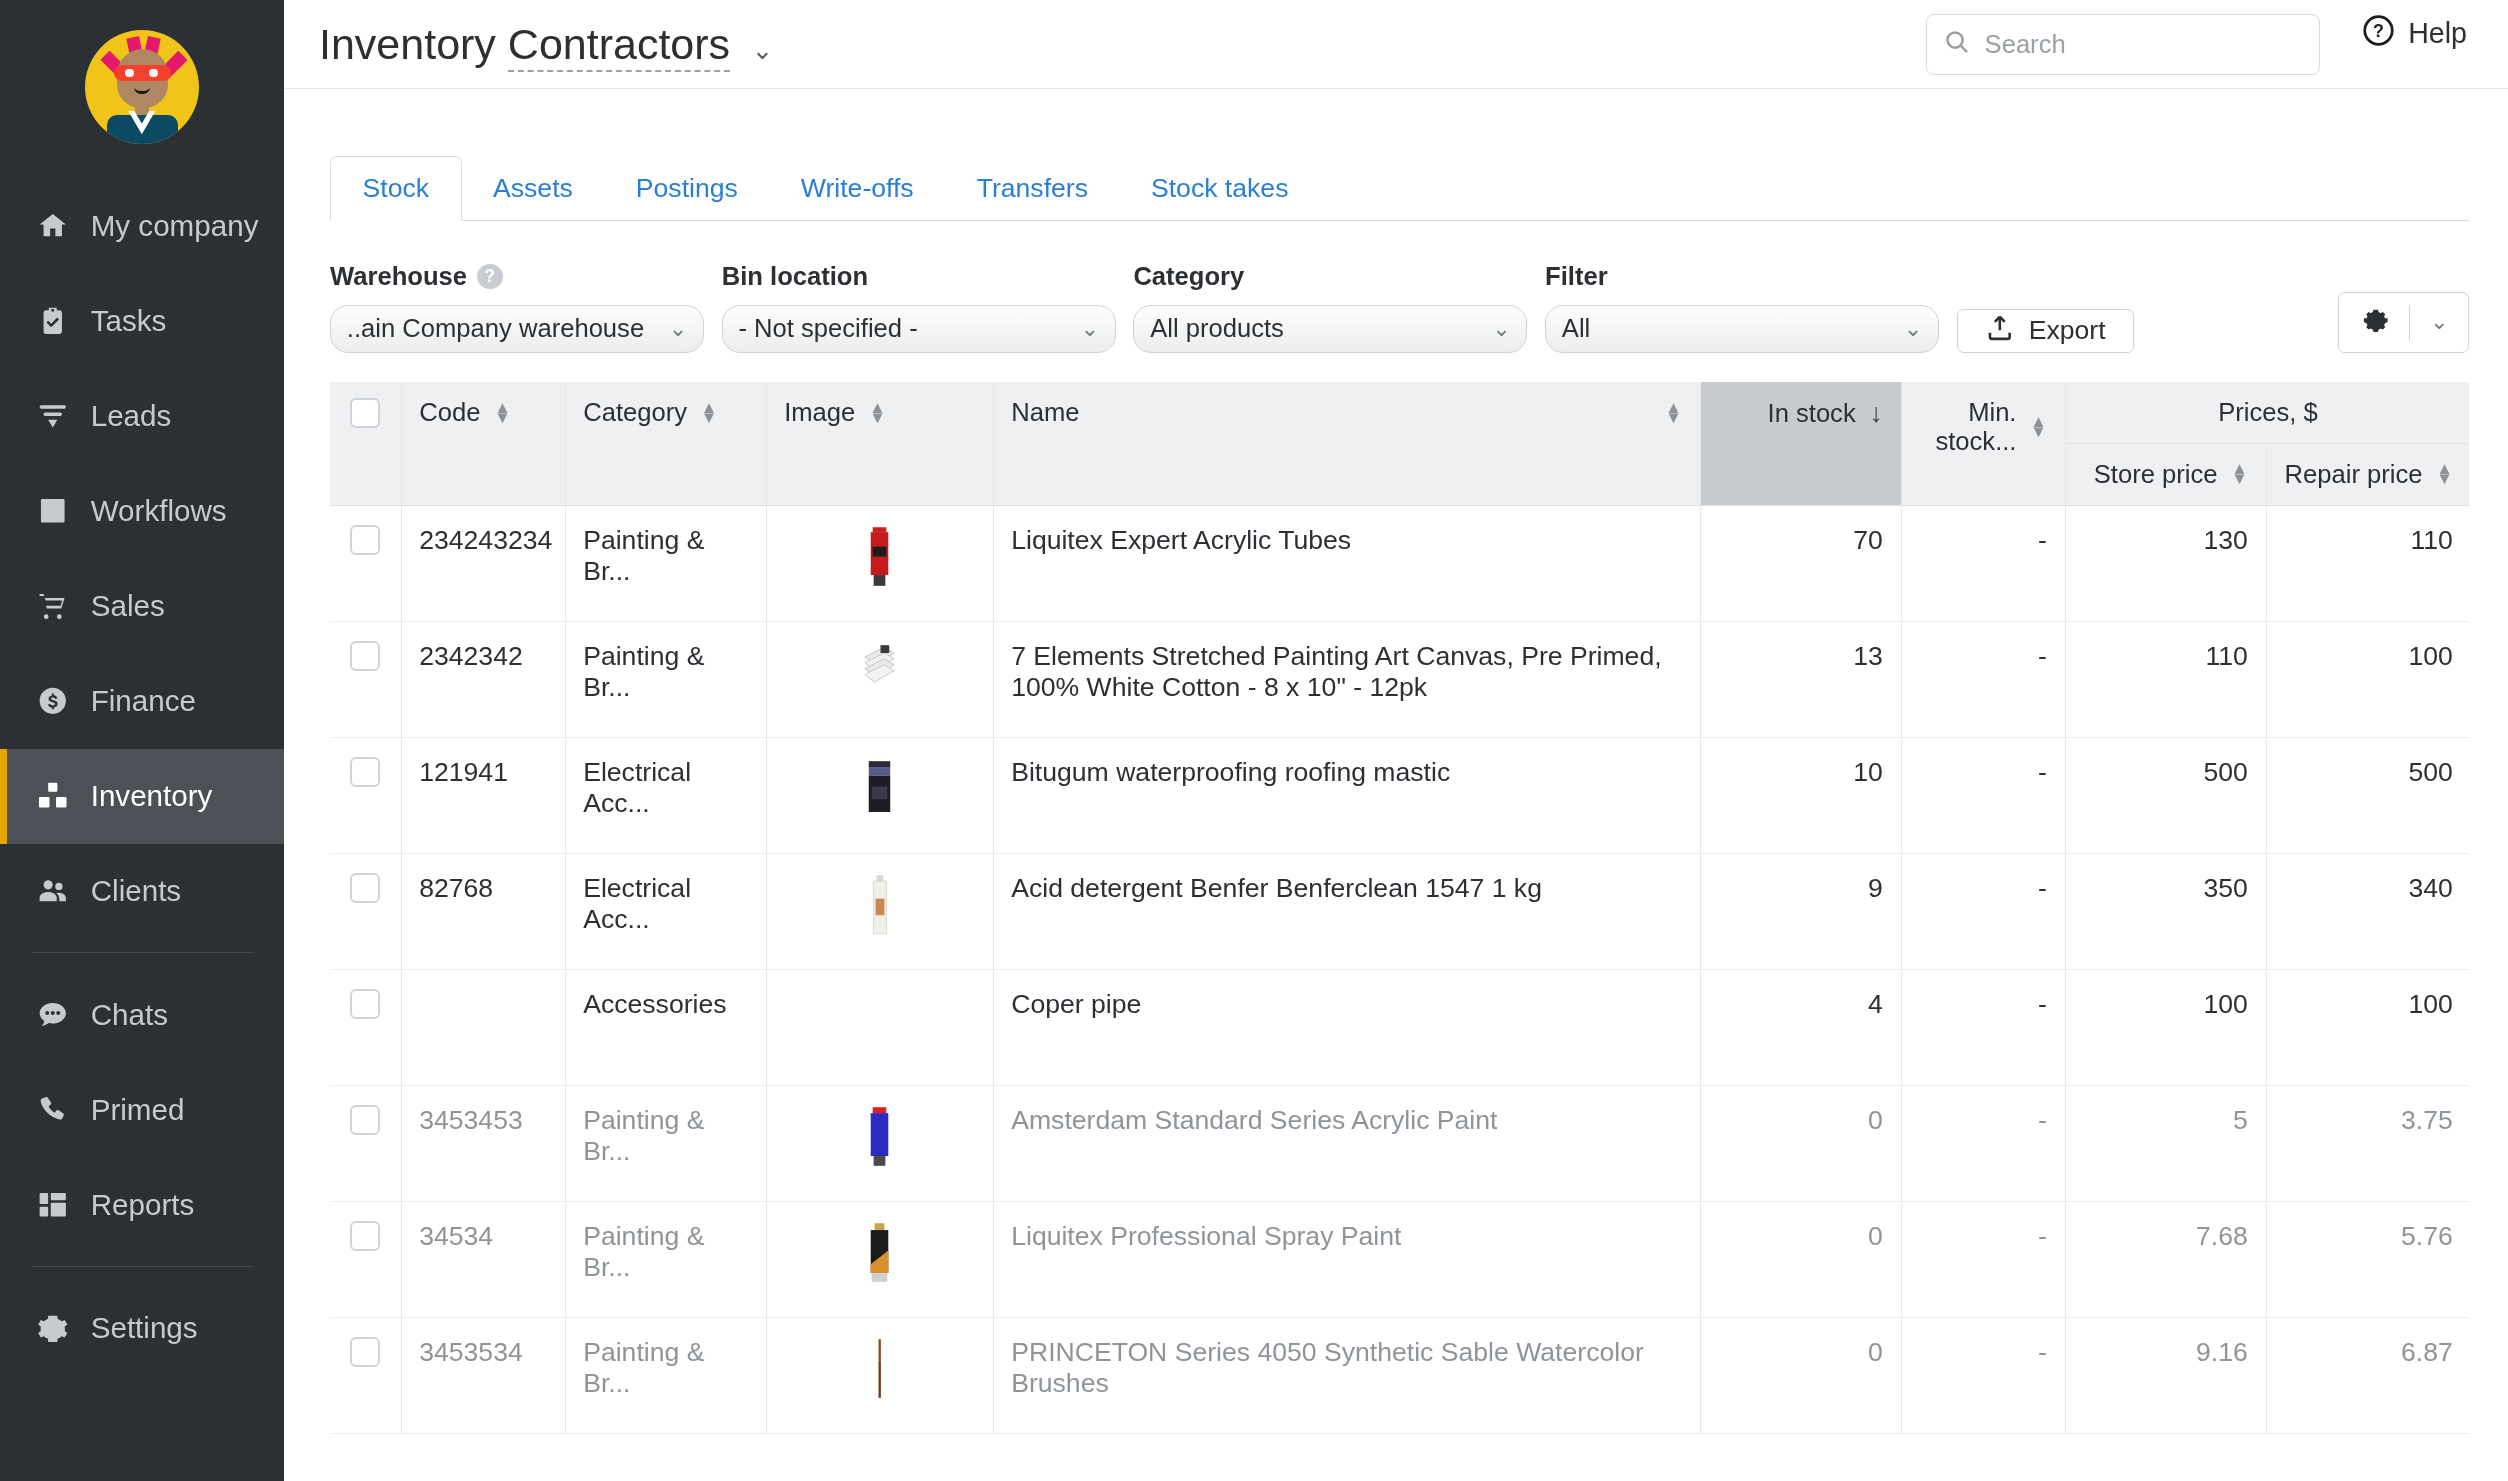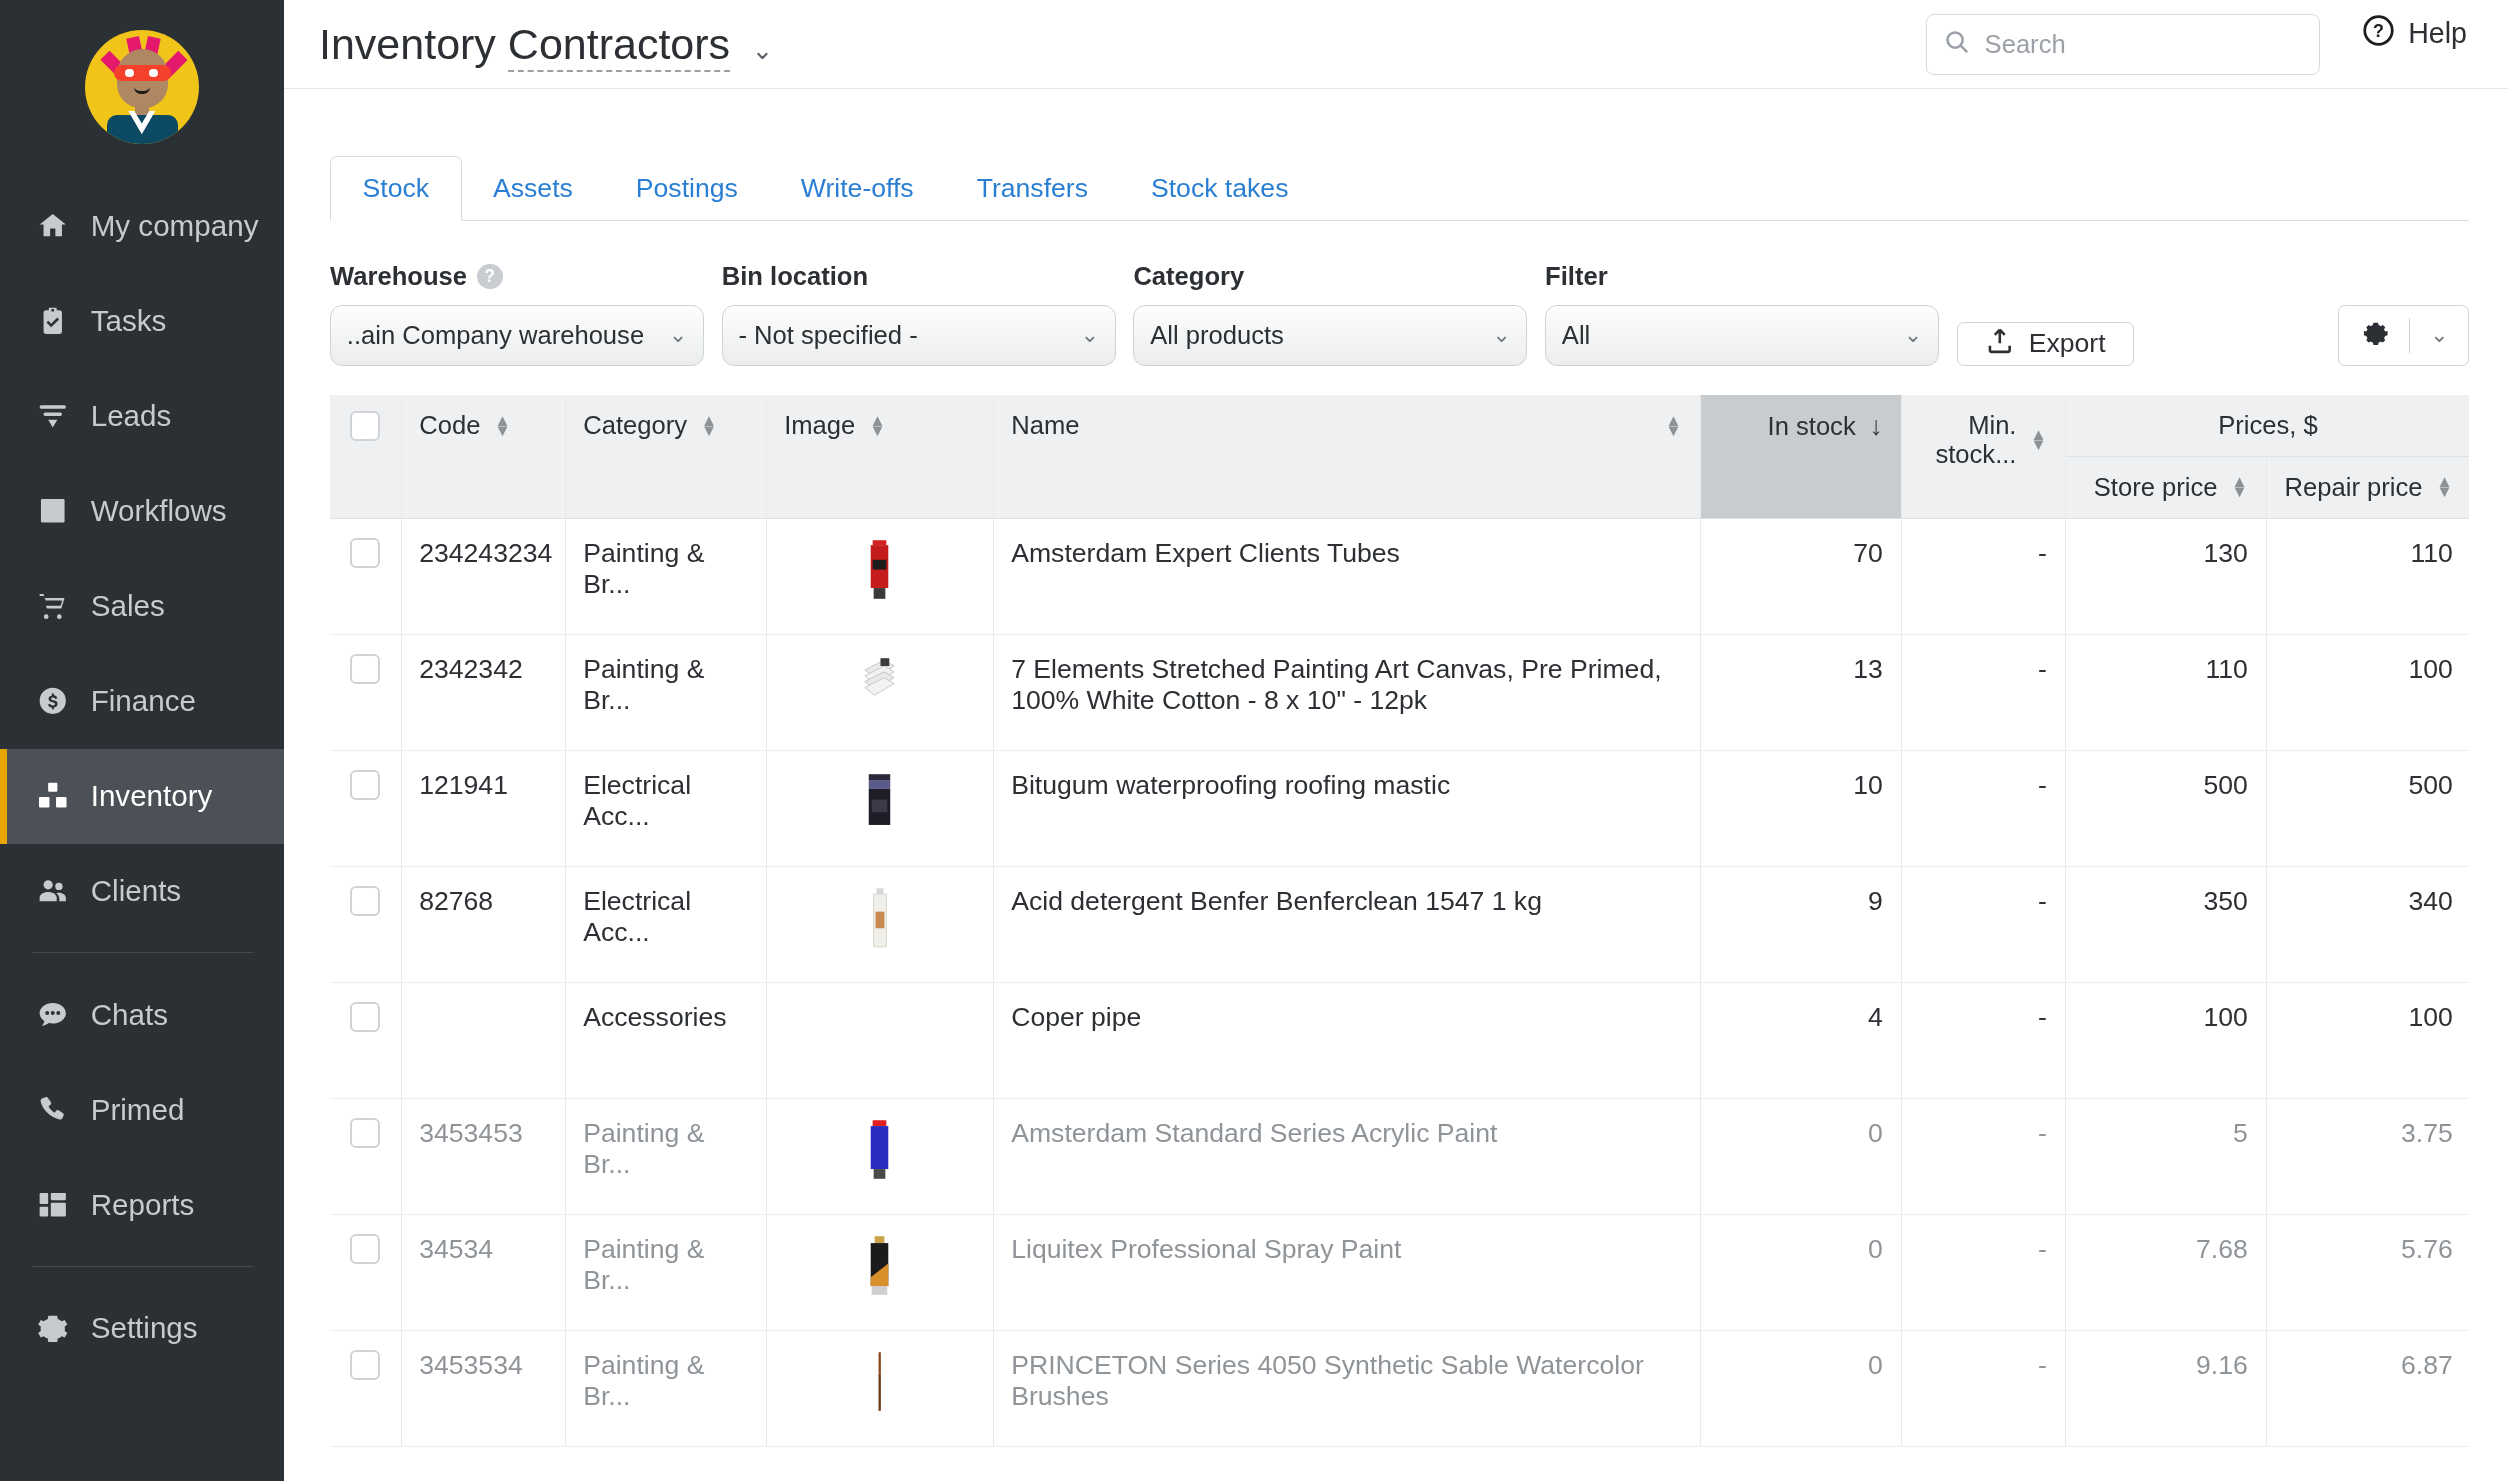--- a/index.html
+++ b/index.html
@@ -128,21 +128,21 @@
   .flabel {
     font-size: 25.6px; color:#2c2f33; font-weight:bold; margin-bottom: 13.8px;
     display:flex; align-items:center; gap: 9.9px;
   }
   .qmark {
     width: 25.6px; height:25.6px; border-radius:50%; background:#c9ccd0; color:#fff;
     font-size: 17.7px; font-weight:bold; display:flex; align-items:center; justify-content:center;
     cursor:pointer;
   }
   .select {
-    height: 61px; border:1px solid #cfd3d7; border-radius: 12px;
+    height: 48px; border:1px solid #cfd3d7; border-radius: 18px;
     background: linear-gradient(#fdfdfd,#ebedee);
     display:flex; align-items:center; justify-content:space-between;
     padding: 0 15.8px; font-size: 25.6px; color:#2c2f33; cursor:pointer; white-space:nowrap;
   }
   .select .caret { color:#70767c; font-size: 21.7px; margin-left: 11.8px; }
   .sel-wh { width: 374px; margin-right: 17.7px; }
   .sel-bin { width: 394px; margin-right: 17.7px; }
   .sel-cat { width: 394px; margin-right: 17.7px; }
   .sel-filter { width: 394px; margin-right: 17.7px; }
 
@@ -539,21 +539,21 @@
               <td>234243234</td>
               <td>Painting &amp; Br...</td>
               <td>
                 <svg class="thumb" viewBox="0 0 42 66">
                   <rect x="14" y="2" width="14" height="5" fill="#d11f1f"></rect>
                     <rect x="12" y="7" width="18" height="44" fill="#c41c1c"></rect>
                   <rect x="14" y="22" width="14" height="10" fill="#1c1c1c"></rect>
                     <rect x="15" y="51" width="12" height="11" fill="#3a3a3a"></rect>
                 </svg>
               </td>
-              <td>Amsterdam Expert Clients Tubes</td>
+              <td>Liquitex Expert Acrylic Tubes</td>
               <td class="num">70</td>
               <td class="num">-</td>
               <td class="num">130</td>
               <td class="num">110</td>
               <td></td>
             </tr>
 
             <tr class="row-h">
               <td class="center"><span class="cbx"></span></td>
               <td>2342342</td>

